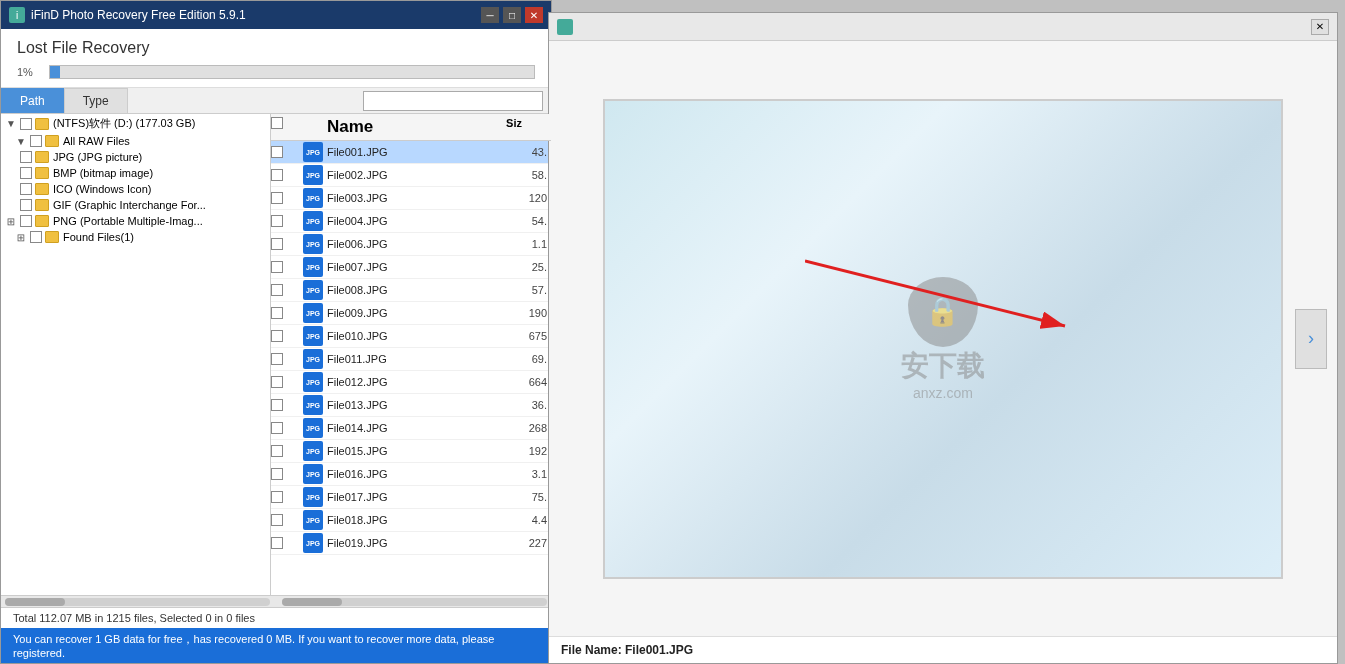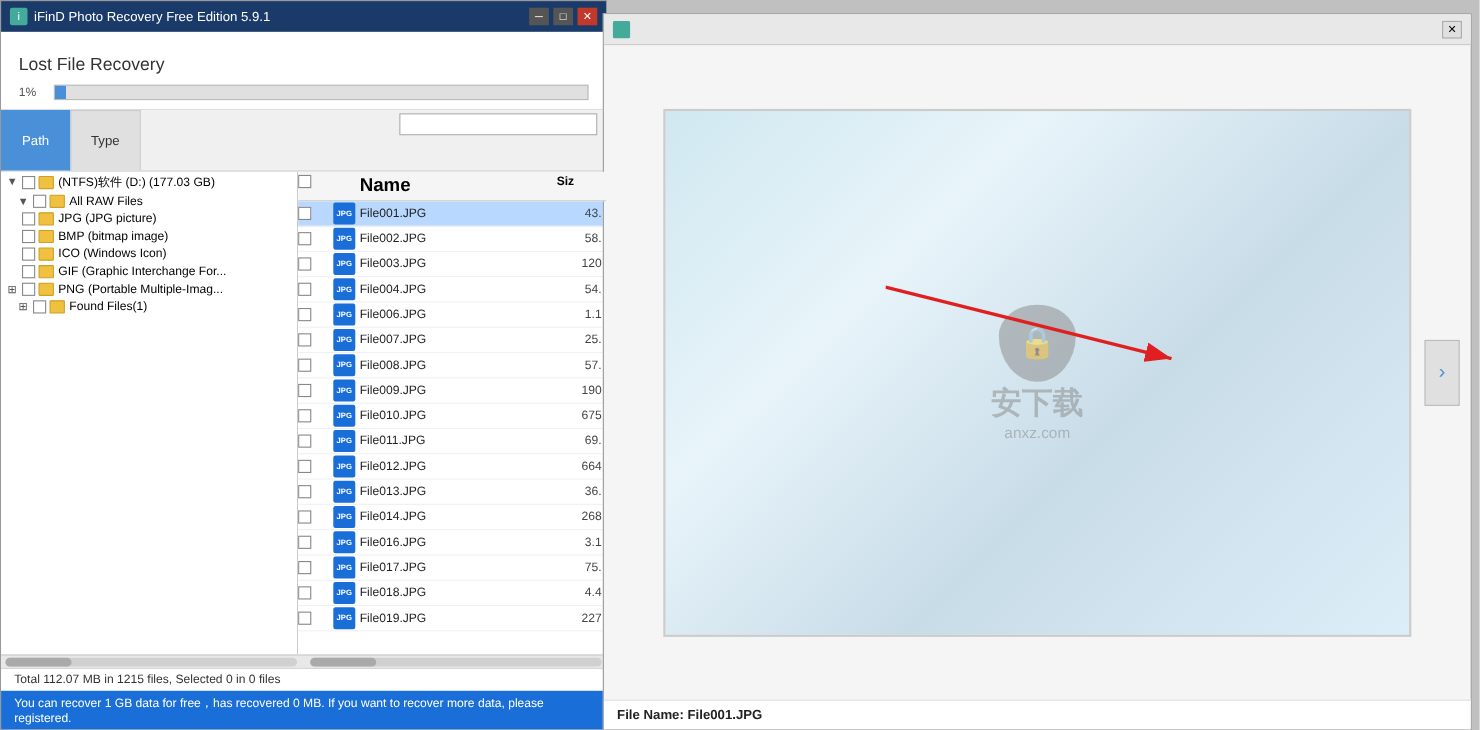--- a/index.html
+++ b/index.html
@@ -41,21 +41,21 @@
       background: #555;
       color: white;
       border: none;
       font-size: 10px;
       cursor: pointer;
       display: flex; align-items: center; justify-content: center;
     }
     .tb-btn.close { background: #c0392b; }
 
     .app-header {
-      padding: 22px 16px 6px;
+      padding: 10px 16px 6px;
       background: white;
       border-bottom: 1px solid #ddd;
       flex-shrink: 0;
     }
     .app-header h2 { font-size: 16px; color: #333; font-weight: normal; margin-bottom: 8px; }
 
     .progress-row {
       display: flex;
       align-items: center;
       gap: 8px;
@@ -73,21 +73,21 @@
       background: #4a90d9;
     }
 
     .tab-row {
       display: flex;
       background: #f0f0f0;
       border-bottom: 1px solid #ccc;
       flex-shrink: 0;
     }
     .tab {
-      padding: 20px 18px;
+      padding: 5px 18px;
       cursor: pointer;
       border: 1px solid #ccc;
       border-bottom: none;
       background: #e0e0e0;
       font-size: 12px;
       color: #333;
     }
     .tab.active {
       background: #4a90d9;
       color: white;
@@ -566,20 +566,30 @@
       <div class="col-name">File014.JPG</div>
       <div class="col-size">268</div>
     </div>
           <div class="file-row">
       <div class="col-check">
         <div class="file-checkbox"></div>
       </div>
       <div class="col-icon">
         <div class="jpg-icon">JPG</div>
       </div>
+      <div class="col-name">File015.JPG</div>
+      <div class="col-size">192</div>
+    </div>
+          <div class="file-row">
+      <div class="col-check">
+        <div class="file-checkbox"></div>
+      </div>
+      <div class="col-icon">
+        <div class="jpg-icon">JPG</div>
+      </div>
       <div class="col-name">File016.JPG</div>
       <div class="col-size">3.1</div>
     </div>
           <div class="file-row">
       <div class="col-check">
         <div class="file-checkbox"></div>
       </div>
       <div class="col-icon">
         <div class="jpg-icon">JPG</div>
       </div>

